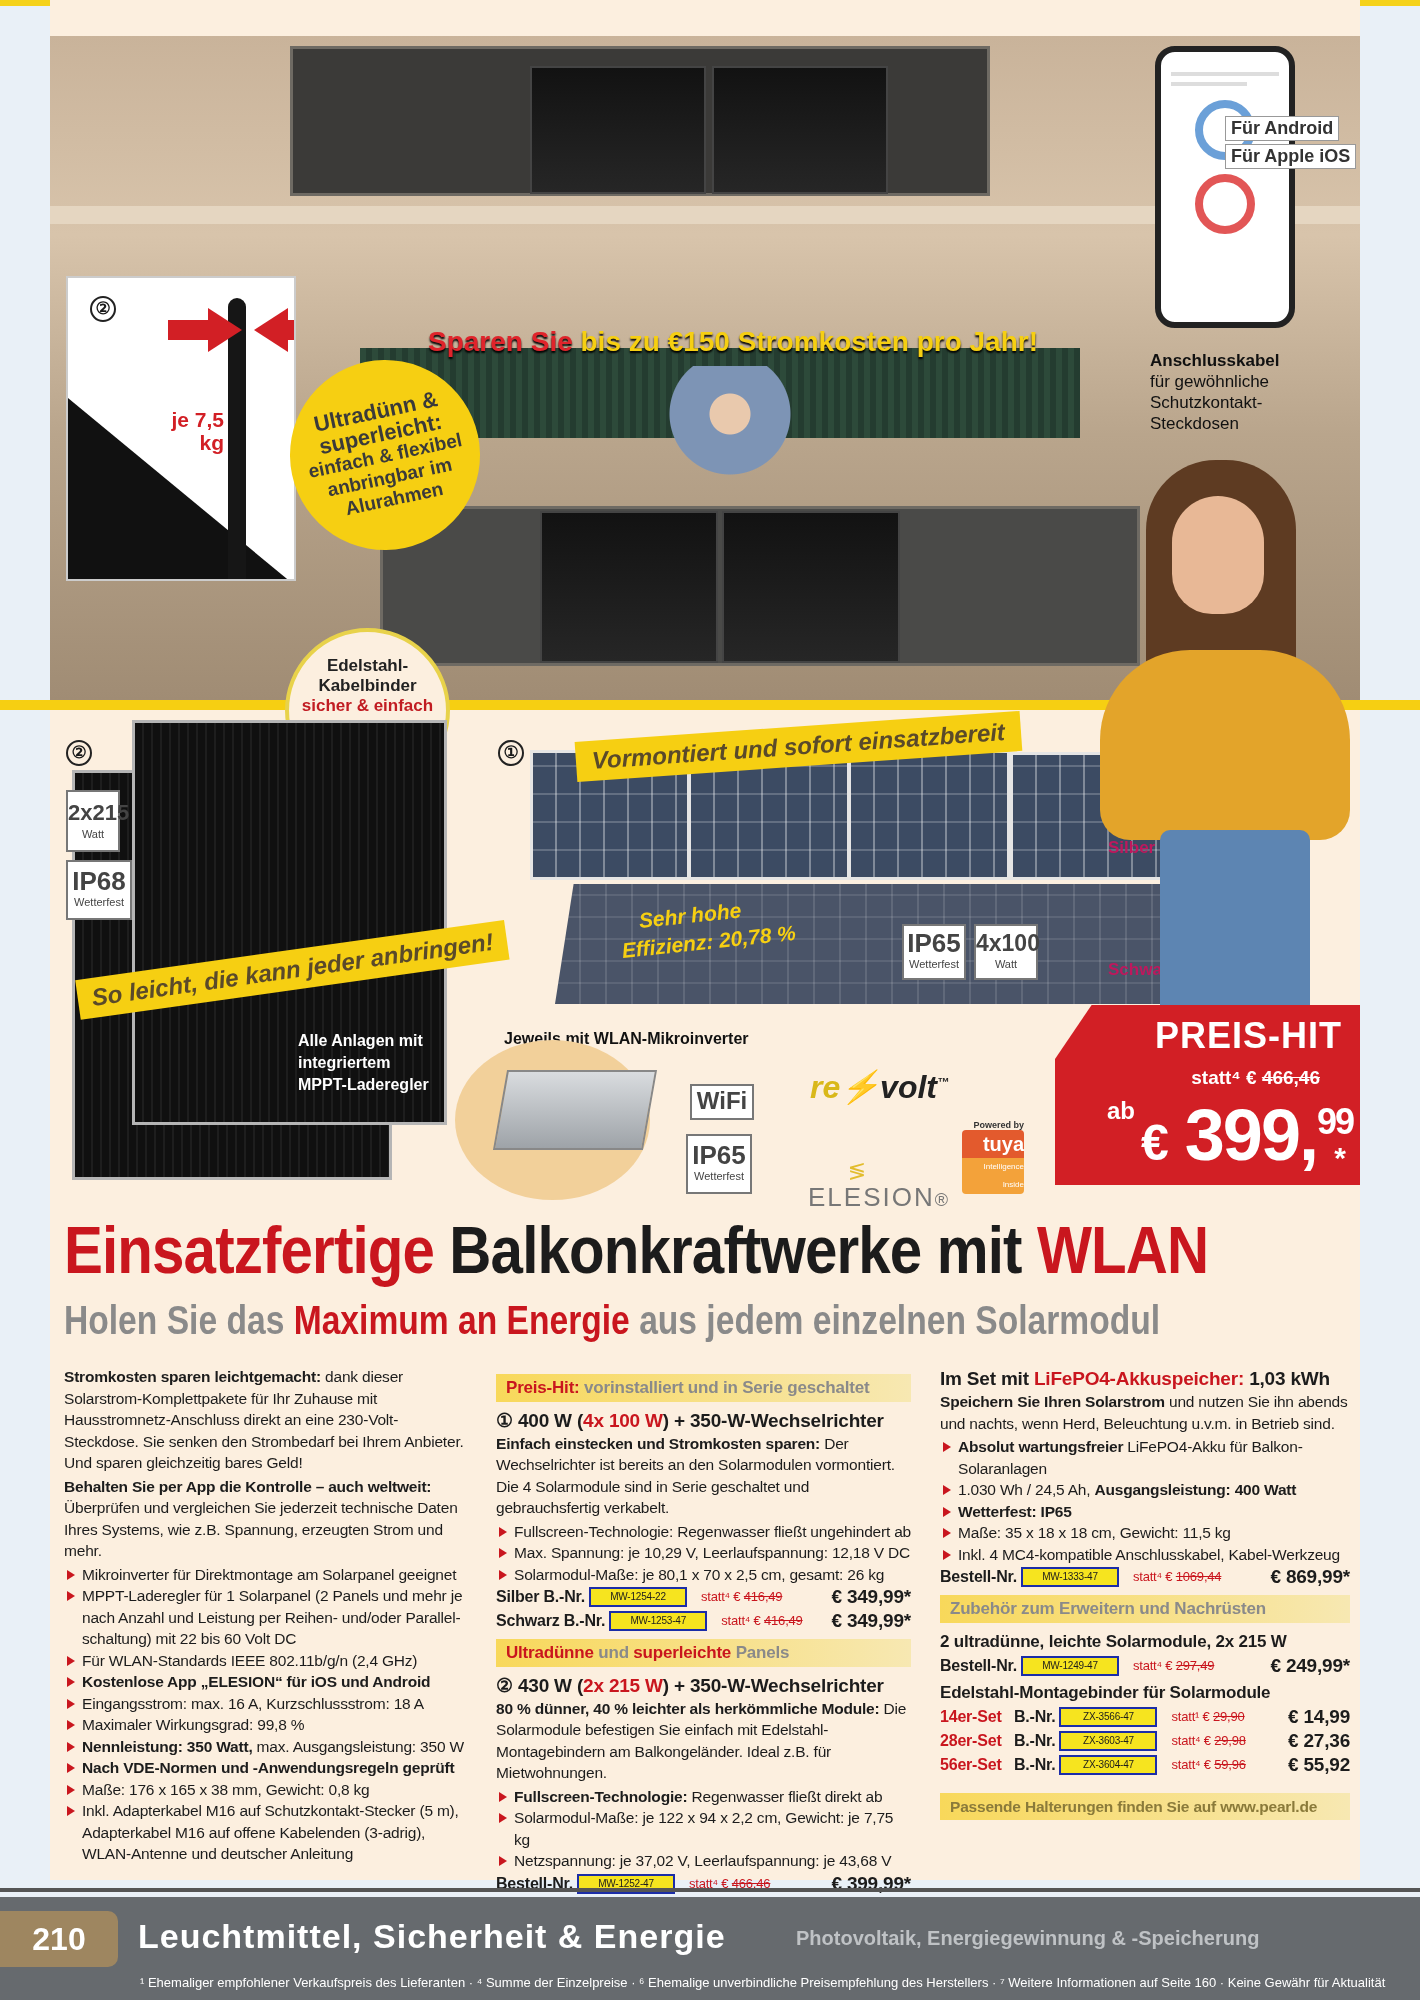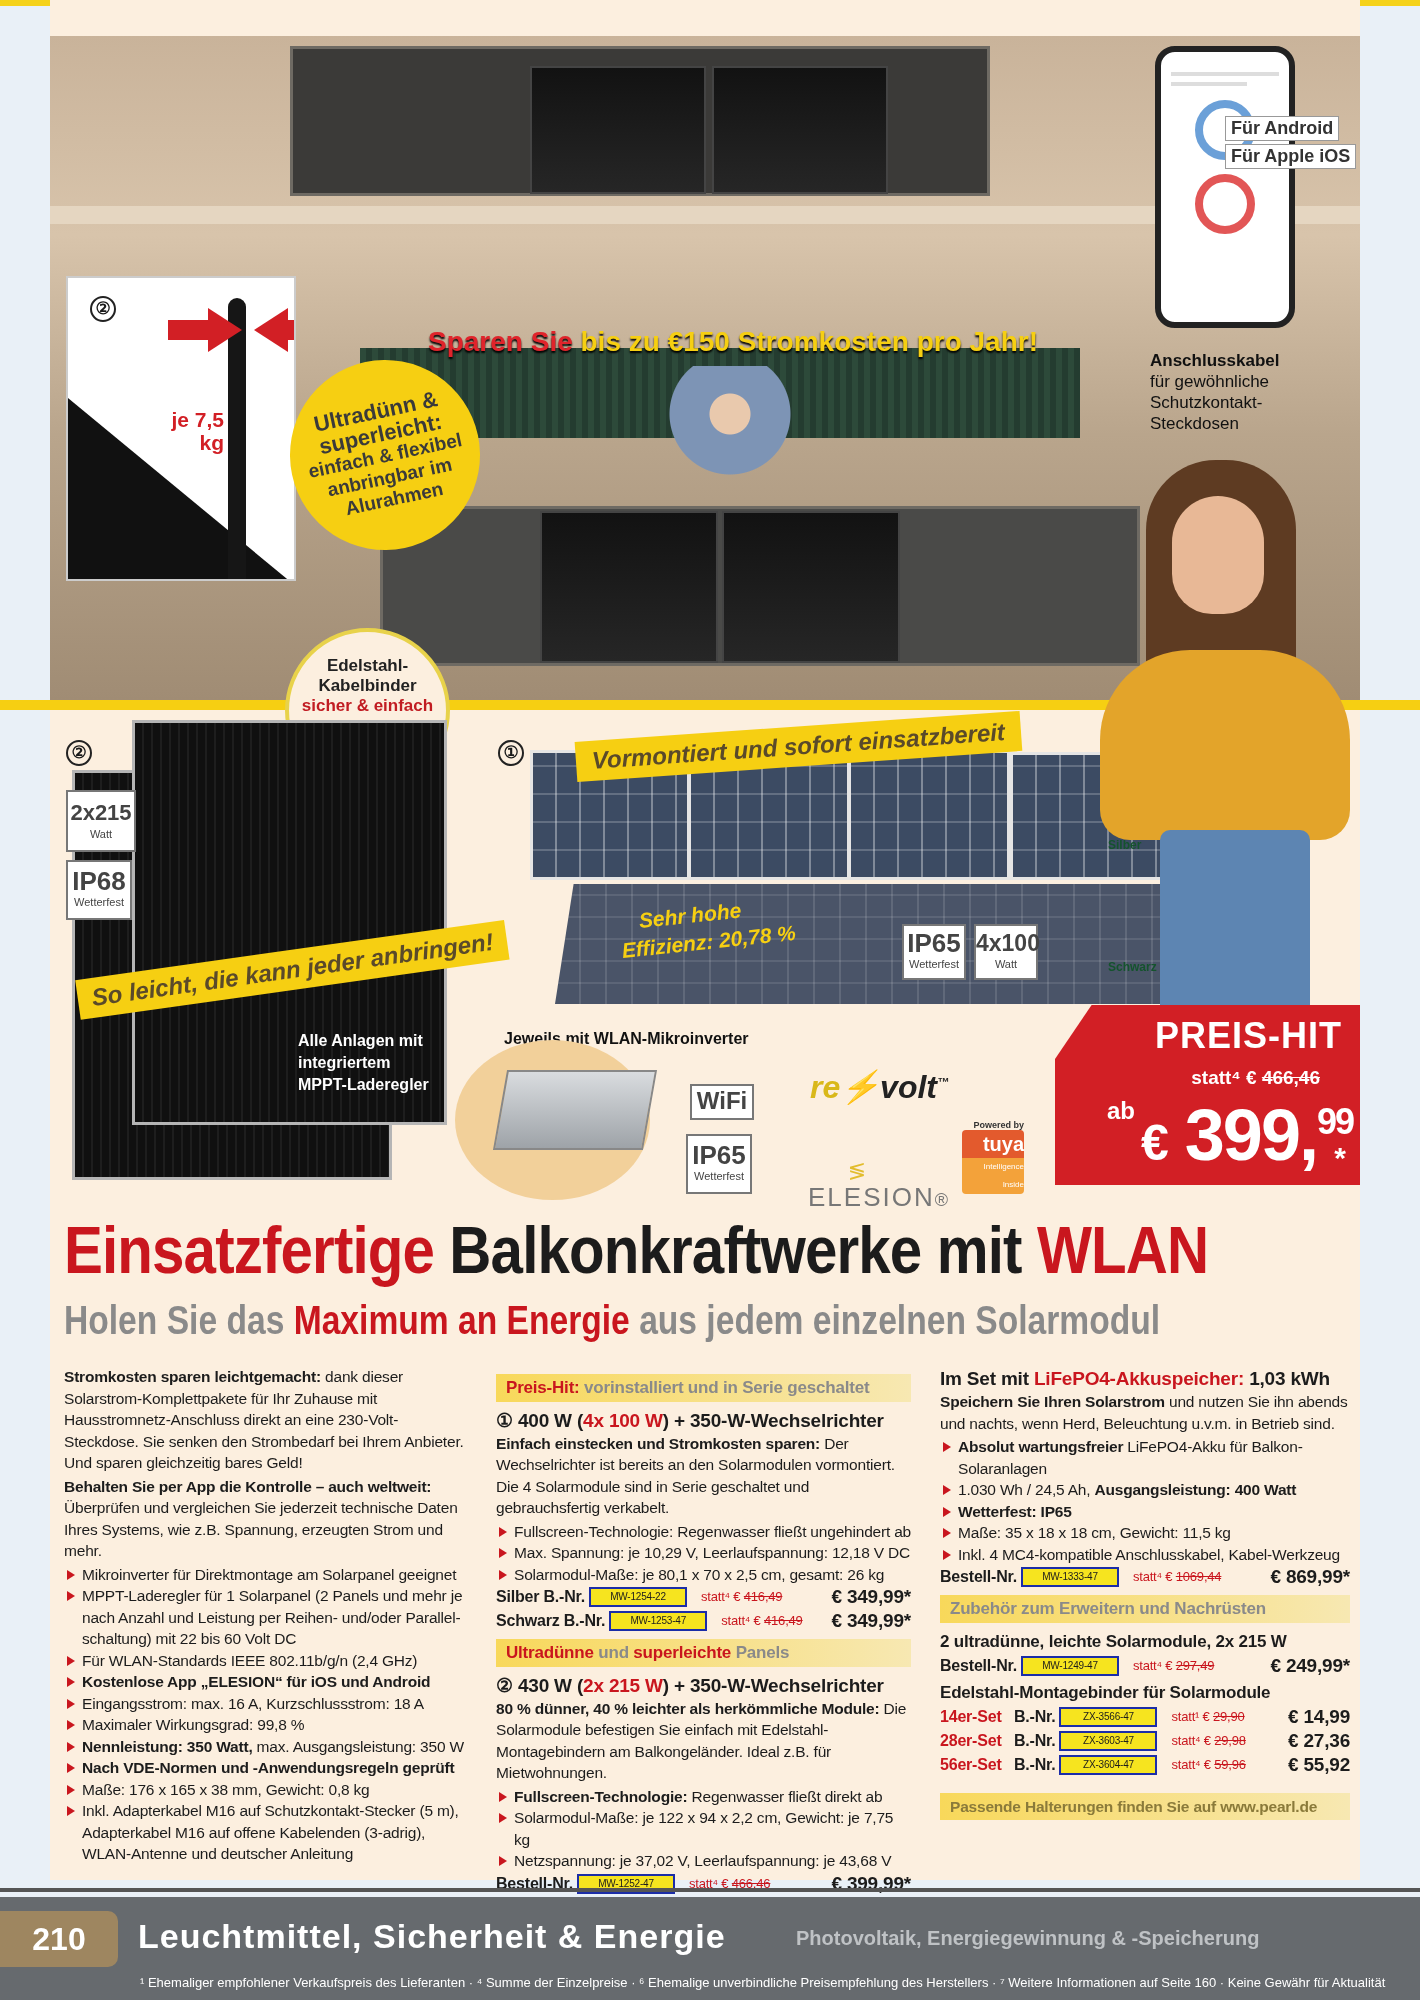--- a/index.html
+++ b/index.html
@@ -37,21 +37,21 @@
 .cable-circle{position:absolute;left:285px;top:628px;width:165px;height:165px;border-radius:50%;background:#fcefdf;border:4px solid #e8d24a;text-align:center;padding-top:24px;font-weight:bold;font-size:17px;line-height:20px;color:#222}
 .cable-circle .red{color:#c11c22}
 .cable-circle .band{width:90px;height:34px;border:9px solid #222;border-radius:50%;margin:6px auto 0}
 .dark-panel{position:absolute;background:#0e0e0e;border:3px solid #b5b5b5;background-image:repeating-linear-gradient(90deg,#101010 0 7px,#1e1e1e 7px 9px)}
 .badge{position:absolute;background:#fff;border:2px solid #777;text-align:center;color:#444}
 .badge .big{font-weight:bold;font-size:26px;line-height:30px}
 .badge .small{font-size:11px;line-height:13px}
 .yellow-sticker{position:absolute;background:#f6cf12;color:#5a4a2a;font-weight:bold;font-style:italic;white-space:nowrap}
 .blue-panel{position:absolute;background:#3c4b63;border:3px solid #e5e5e5;background-image:repeating-linear-gradient(90deg,transparent 0 22px,rgba(255,255,255,.35) 22px 24px),repeating-linear-gradient(0deg,transparent 0 26px,rgba(255,255,255,.2) 26px 28px)}
 .gray-panel{position:absolute;background:#4a5468;background-image:repeating-linear-gradient(90deg,transparent 0 24px,rgba(255,255,255,.12) 24px 26px),repeating-linear-gradient(0deg,transparent 0 20px,rgba(255,255,255,.1) 20px 22px)}
-.panel-label{position:absolute;color:#14532d;font-weight:bold;font-size:12px}
+.panel-label{position:absolute;color:#be185d;font-weight:bold;font-size:17px}
 .yellow-italic{position:absolute;color:#f6cf12;font-weight:bold;font-style:italic;font-size:21px;line-height:28px;transform:rotate(-6deg)}
 .inverter-circle{position:absolute;left:455px;top:1040px;width:195px;height:160px;border-radius:50%;background:#f2d09a}
 .inverter{position:absolute;left:500px;top:1070px;width:150px;height:80px;background:linear-gradient(180deg,#d9dcdf,#9ea3a8);border:2px solid #888;transform:skewX(-10deg)}
 .logo-revolt{position:absolute;left:810px;top:1068px;font-size:32px;font-weight:bold;font-style:italic;color:#222}
 .logo-revolt .r{color:#d9b81a}
 .logo-elesion{position:absolute;left:808px;top:1160px;font-size:26px;color:#777;letter-spacing:2px}
 .logo-elesion .mark{color:#e2bc2d}
 .tuya{position:absolute;left:962px;top:1120px;width:62px;text-align:right}
 .tuya .pw{font-size:9px;font-weight:bold;color:#333}
 .tuya .t{background:#e35a2d;color:#fff;font-weight:bold;font-size:20px;border-radius:4px 4px 0 0;line-height:28px}
@@ -162,21 +162,21 @@
 <div class="cable-circle">
   <div>Edelstahl-</div>
   <div>Kabelbinder</div>
   <div class="red">sicher &amp; einfach</div>
   <div class="band"></div>
 </div>
 
 <div class="circnum" style="left:66px;top:740px">②</div>
 <div class="dark-panel" style="left:72px;top:770px;width:320px;height:410px"></div>
 <div class="dark-panel" style="left:132px;top:720px;width:315px;height:405px"></div>
-<div class="badge" style="left:66px;top:790px;width:70px;height:62px;padding-top:6px">
+<div class="badge" style="left:66px;top:790px;width:54px;height:62px;padding-top:6px">
   <div class="big" style="font-size:22px">2x215</div>
   <div class="small">Watt</div>
 </div>
 <div class="badge" style="left:66px;top:860px;width:66px;height:60px;padding-top:4px">
   <div class="big">IP68</div>
   <div class="small">Wetterfest</div>
 </div>
 <div class="yellow-sticker" style="left:78px;top:980px;padding:6px 14px;font-size:24px;transform:rotate(-8deg);transform-origin:left">So leicht, die kann jeder anbringen!</div>
 <div class="callout" style="left:298px;top:1030px;color:#fff;font-size:16px;line-height:22px">
   <div>Alle Anlagen mit</div>

